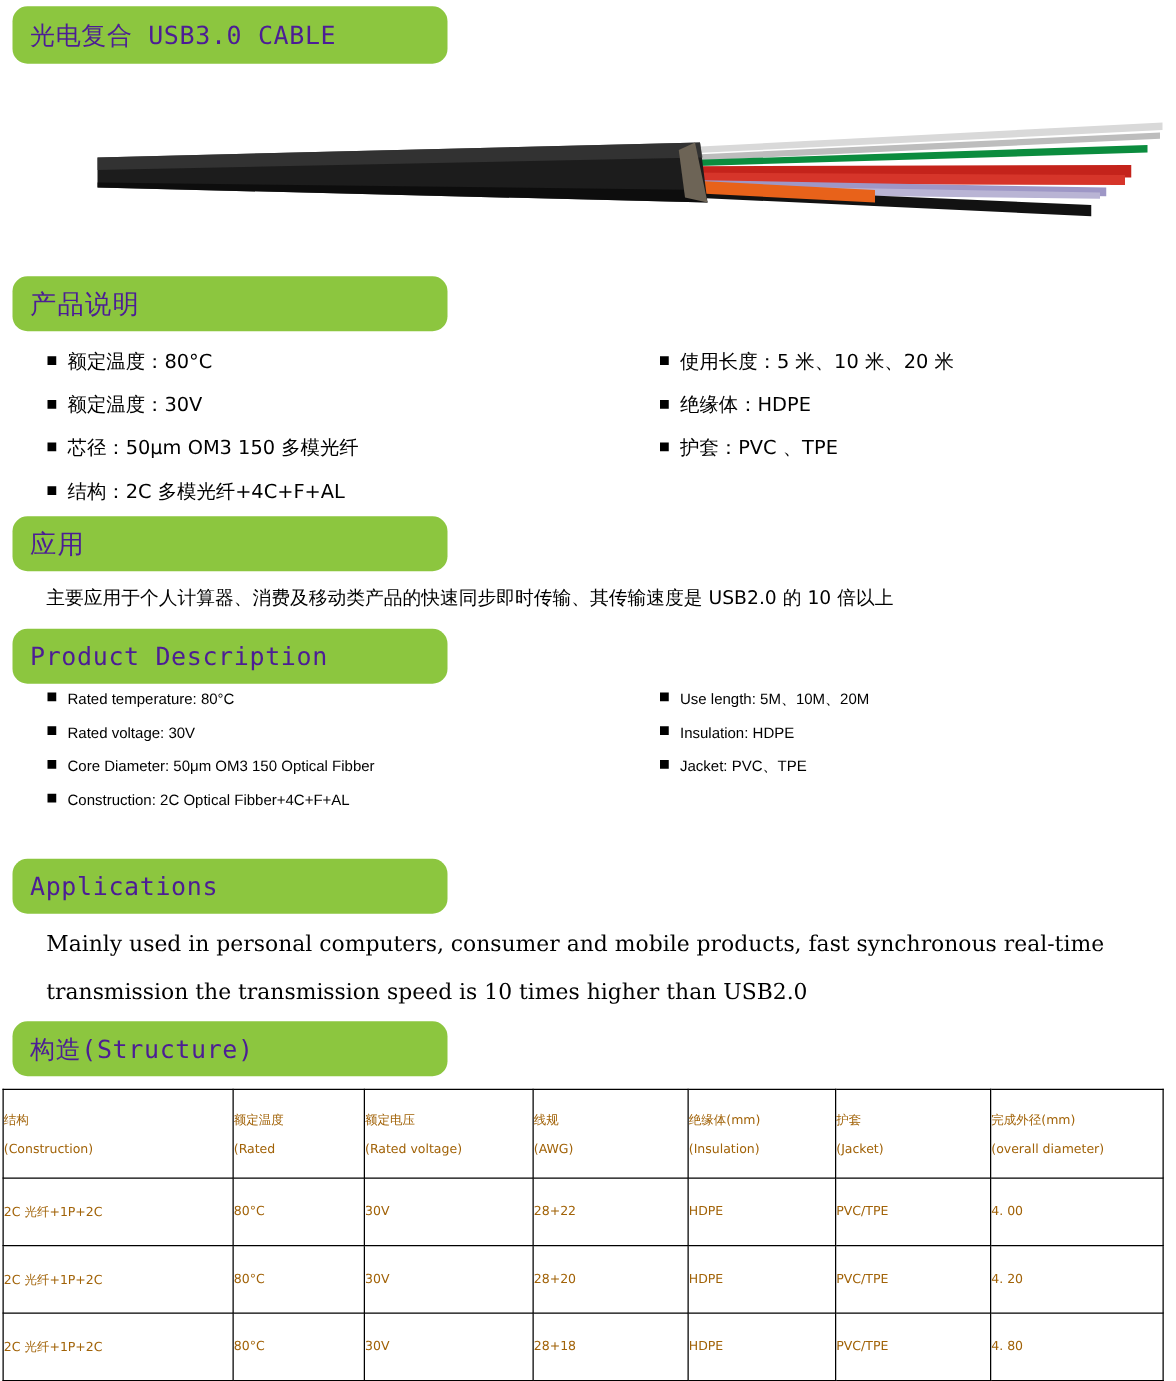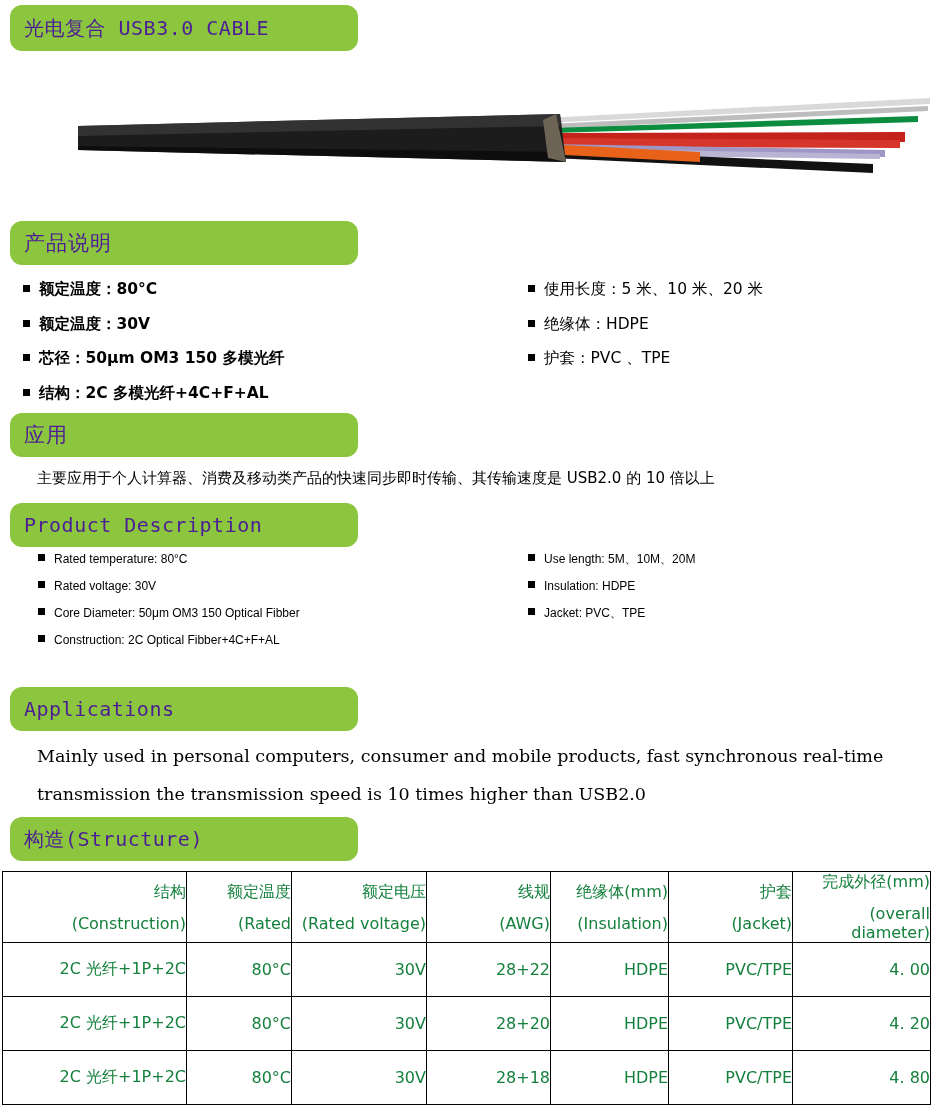--- a/index.html
+++ b/index.html
@@ -80,21 +80,21 @@
     height: 7px;
     background: #000;
     margin-right: 9px;
     flex: 0 0 auto;
     position: relative;
     top: -2px;
   }
   .cn-text { font-family: "DejaVu Sans", "Liberation Sans", sans-serif; font-size: 15.5px; }
   .en-text { font-family: "Liberation Sans", "DejaVu Sans", sans-serif; font-size: 12px; }
 
-  #spec-cn-left  { left: 23px;  top: 282px; font-weight: bold; }
+  #spec-cn-left  { left: 38px;  top: 282px; }
   #spec-cn-right { left: 528px; top: 282px; }
   #spec-en-left  { left: 38px;  top: 553px; }
   #spec-en-right { left: 528px; top: 553px; }
 
   #spec-en-left li, #spec-en-right li { margin-bottom: 15px; }
 
   
   #app-cn-body {
     position: absolute;
     left: 37px;
@@ -118,26 +118,26 @@
     position: absolute;
     left: 2px;
     top: 871px;
     width: 928px;
     border-collapse: collapse;
     table-layout: fixed;
   }
   #structure-table th,
   #structure-table td {
     border: 1.4px solid #000000;
-    text-align: right;
+    text-align: left;
     font-weight: normal;
     font-family: "DejaVu Sans", "Liberation Sans", sans-serif;
-    font-size: 16px;
+    font-size: 10px;
     padding: 0;
-    color: #15803d;
+    color: #a16207;
   }
   #structure-table th { height: 70px; }
   #structure-table td { height: 53px; }
   .th-cn { display: block; margin-bottom: 11px; }
   .th-en { display: block; }
 </style>
 </head>
 <body>
 
 <div class="banner" id="banner-title">

